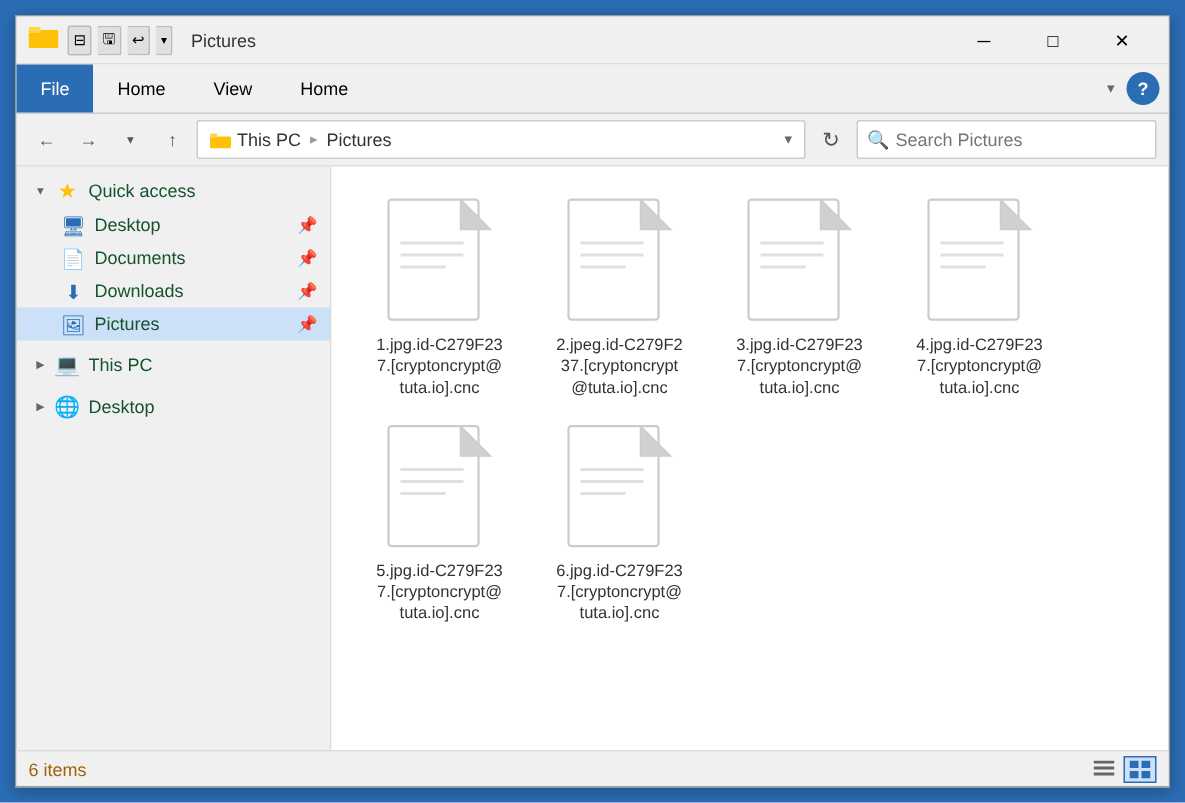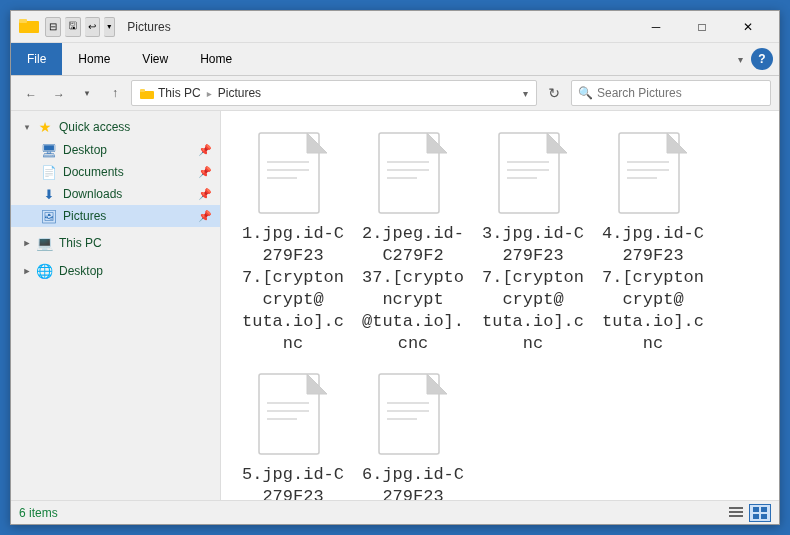--- a/index.html
+++ b/index.html
@@ -275,42 +275,41 @@
     .file-icon {
       width: 72px;
       height: 88px;
       position: relative;
       display: flex;
       align-items: center;
       justify-content: center;
     }
     .file-icon svg { width: 72px; height: 88px; }
     .file-name {
-      font-size: 17px;
+      font-size: 11px;
       color: #333;
       text-align: center;
       margin-top: 4px;
       word-break: break-all;
       line-height: 1.3;
       max-width: 110px;
-      font-family: Liberation Mono, monospace;
     }
     
     .status-bar {
       height: 24px;
       background: #f0f0f0;
       border-top: 1px solid #ddd;
       display: flex;
       align-items: center;
       padding: 0 8px;
       flex-shrink: 0;
     }
     .status-text {
       font-size: 12px;
-      color: #15803d;
+      color: #a16207;
       flex: 1;
     }
     .view-btns {
       display: flex;
       gap: 2px;
     }
     .view-btn {
       width: 22px;
       height: 18px;
       background: transparent;

